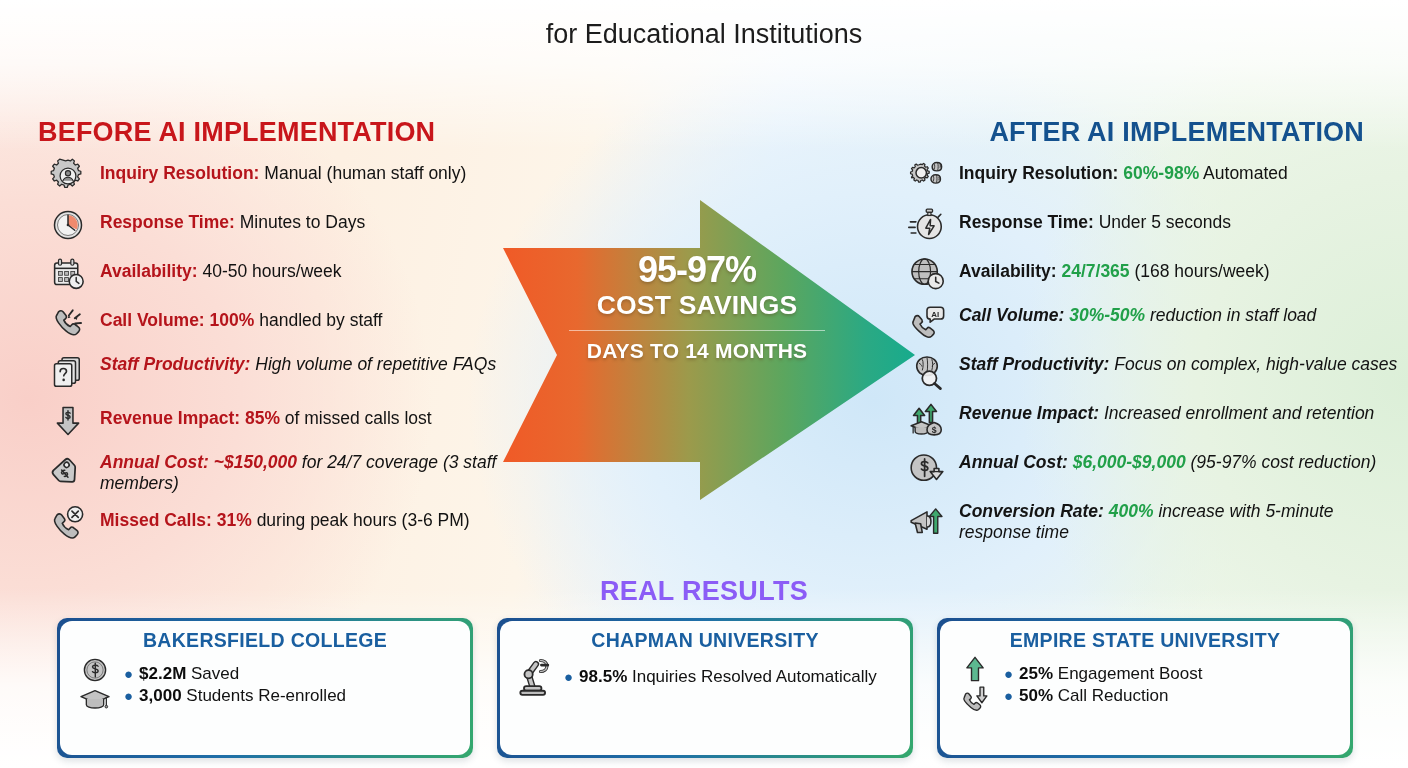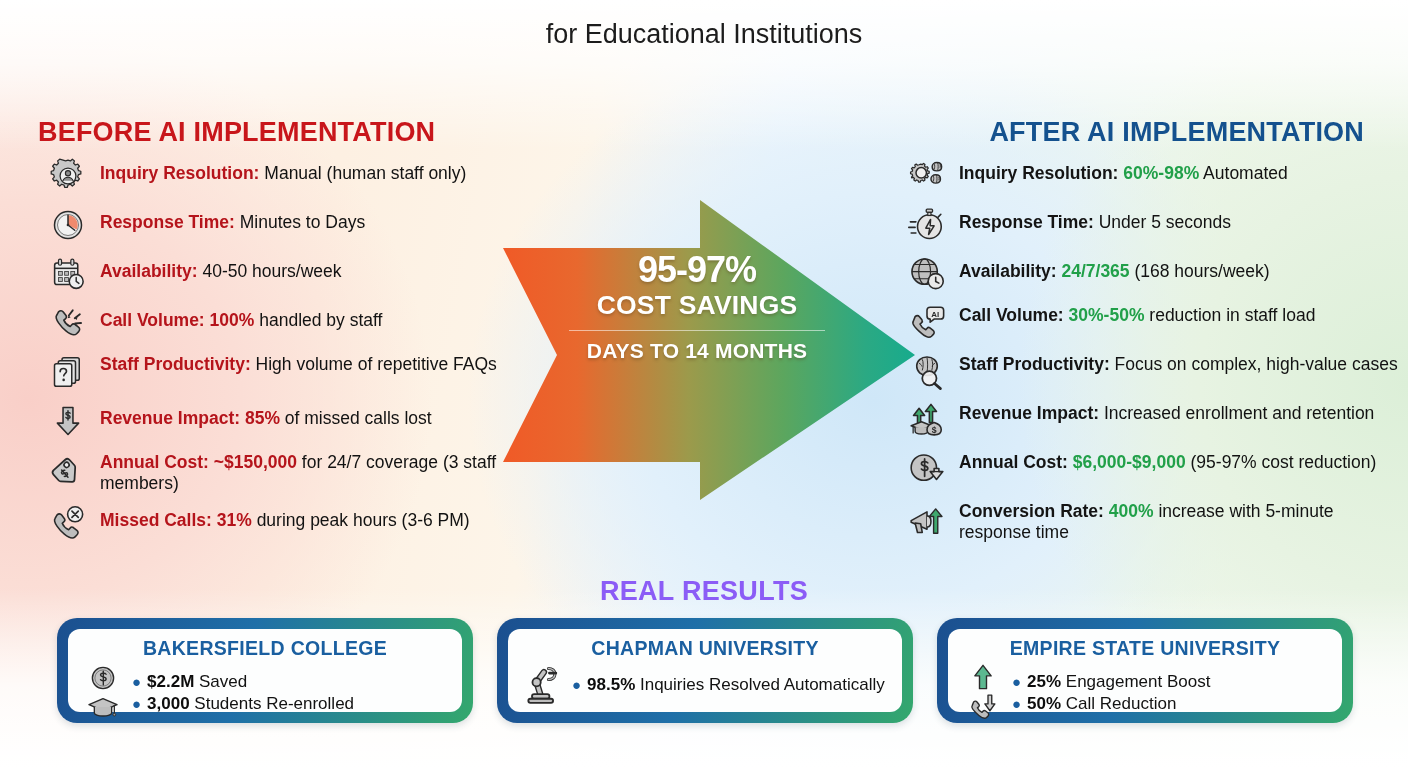--- a/index.html
+++ b/index.html
@@ -52,21 +52,21 @@
   .col-head.after  { right:44px; top:117px; color:#14518e; }
 
   
   .col { position:absolute; top:155px; }
   .col.left  { left:46px;  width:530px; }
   .col.right { left:905px; width:500px; }
 
   .row { display:flex; align-items:flex-start; gap:10px; margin-bottom:7px; }
   .row .ico { width:44px; min-width:44px; height:42px; display:flex; align-items:center; justify-content:center; }
   .row .txt { font-size:17.5px; line-height:1.22; color:#121212; padding-top:8px; }
-  .row.two .txt { padding-top:3px; }
+  .row.two .txt { padding-top:3px;font-style:italic; }
   .lbl-red   { color:#b5141b; font-weight:bold; }
   .lbl-dark  { color:#141414; font-weight:bold; }
   .val-red   { color:#b5141b; font-weight:bold; }
   .val-green { color:#21a049; font-weight:bold; }
 
   
   .arrow-wrap { position:absolute; left:495px; top:190px; width:425px; height:320px; }
   .arrow-text {
     position:absolute; left:68px; top:62px; width:268px; text-align:center;
     color:#ffffff; text-shadow:0 2px 3px rgba(90,60,30,.35);
@@ -76,23 +76,23 @@
   .arrow-rule { height:1px; background:rgba(255,255,255,.55); margin:9px 6px 8px 6px; }
   .arrow-small { font-size:21px; font-weight:bold; line-height:1.16; letter-spacing:.2px; }
 
   
   .rr-title {
     position:absolute; top:576px; left:0; width:100%; text-align:center;
     font-size:27px; font-weight:bold; color:#8b5cf6; letter-spacing:.3px;
   }
   .cards { position:absolute; top:618px; left:0; width:100%; height:125px; }
   .card {
-    position:absolute; top:0; height:105px;
-    background:#fcfdfe; border-radius:20px;
-    padding:11px;
+    position:absolute; top:0; height:140px;
+    background:#fcfdfe; border-radius:10px;
+    padding:3px;
     box-shadow:0 3px 7px rgba(40,60,80,.16);
   }
   .card .inner {
     background:#fdfefe; border-radius:12px; height:100%; width:100%;
     padding:8px 12px 6px 12px;
   }
   .card.c1 { left:57px;  width:416px; background:linear-gradient(105deg,#1b4f8f 0%,#1f6fa8 45%,#34a86d 100%); }
   .card.c2 { left:497px; width:416px; background:linear-gradient(105deg,#1b4f8f 0%,#1f6fa8 45%,#34a86d 100%); }
   .card.c3 { left:937px; width:416px; background:linear-gradient(105deg,#1b4f8f 0%,#1f6fa8 45%,#34a86d 100%); }
   .card-title {

